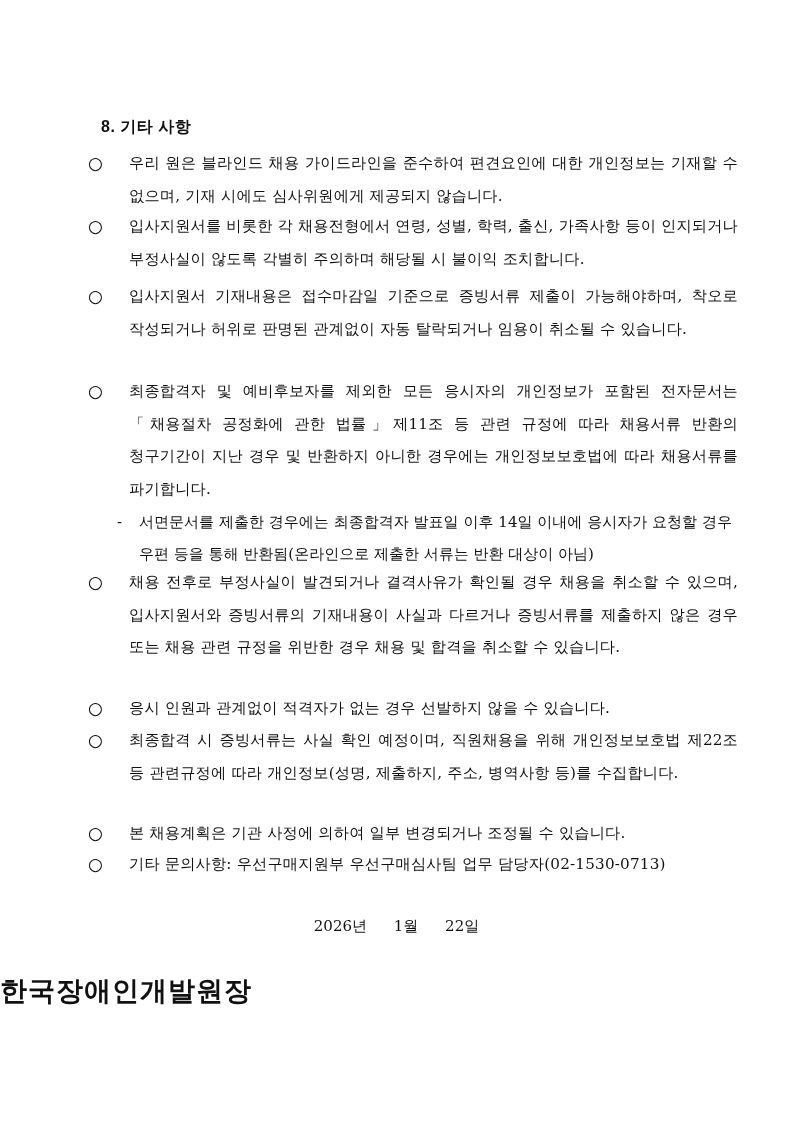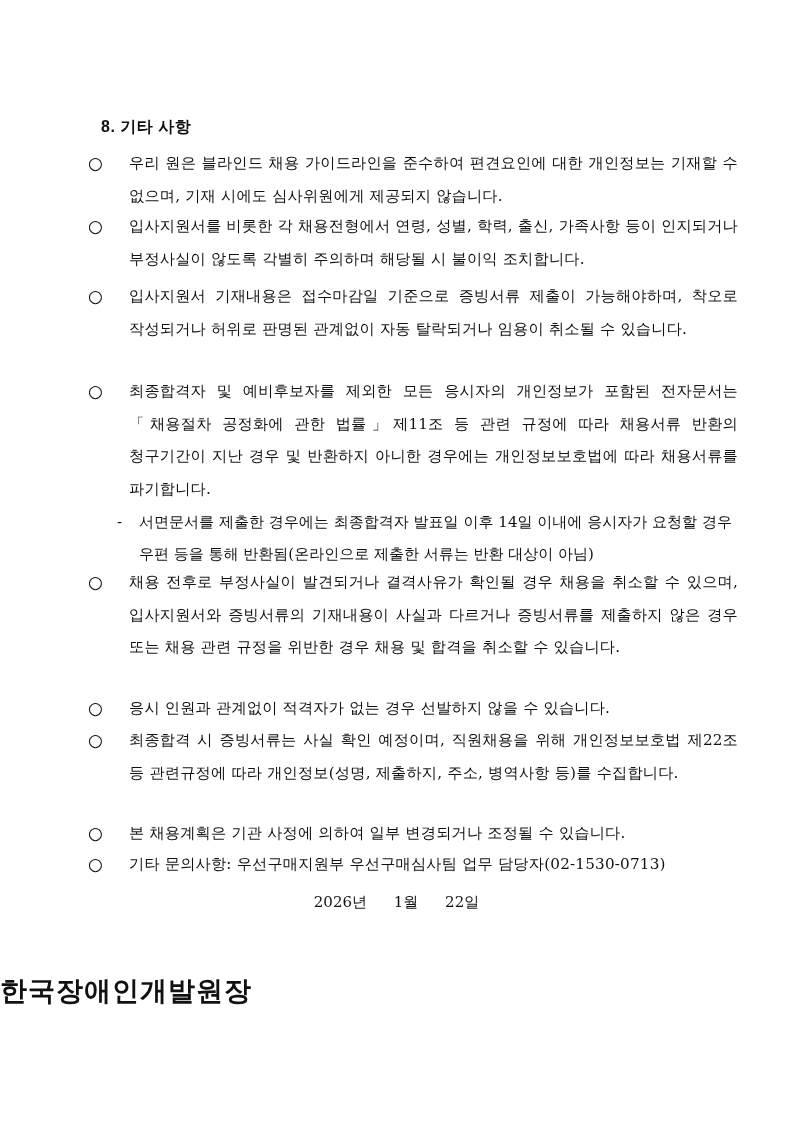--- a/index.html
+++ b/index.html
@@ -70,21 +70,21 @@
       display: block;
       margin-left: 22px;
       text-align: justify;
       text-align-last: left;
       word-break: keep-all;
     }
     .date {
       position: absolute;
       left: 0;
       width: 793px;
-      top: 893px;
+      top: 917px;
       text-align: center;
       font-size: 15px;
       word-spacing: 22px;
     }
     .signature {
       position: absolute;
       left: 0;
       width: 793px;
       top: 973px;
       font-family: "DejaVu Sans", "Liberation Sans", sans-serif;

